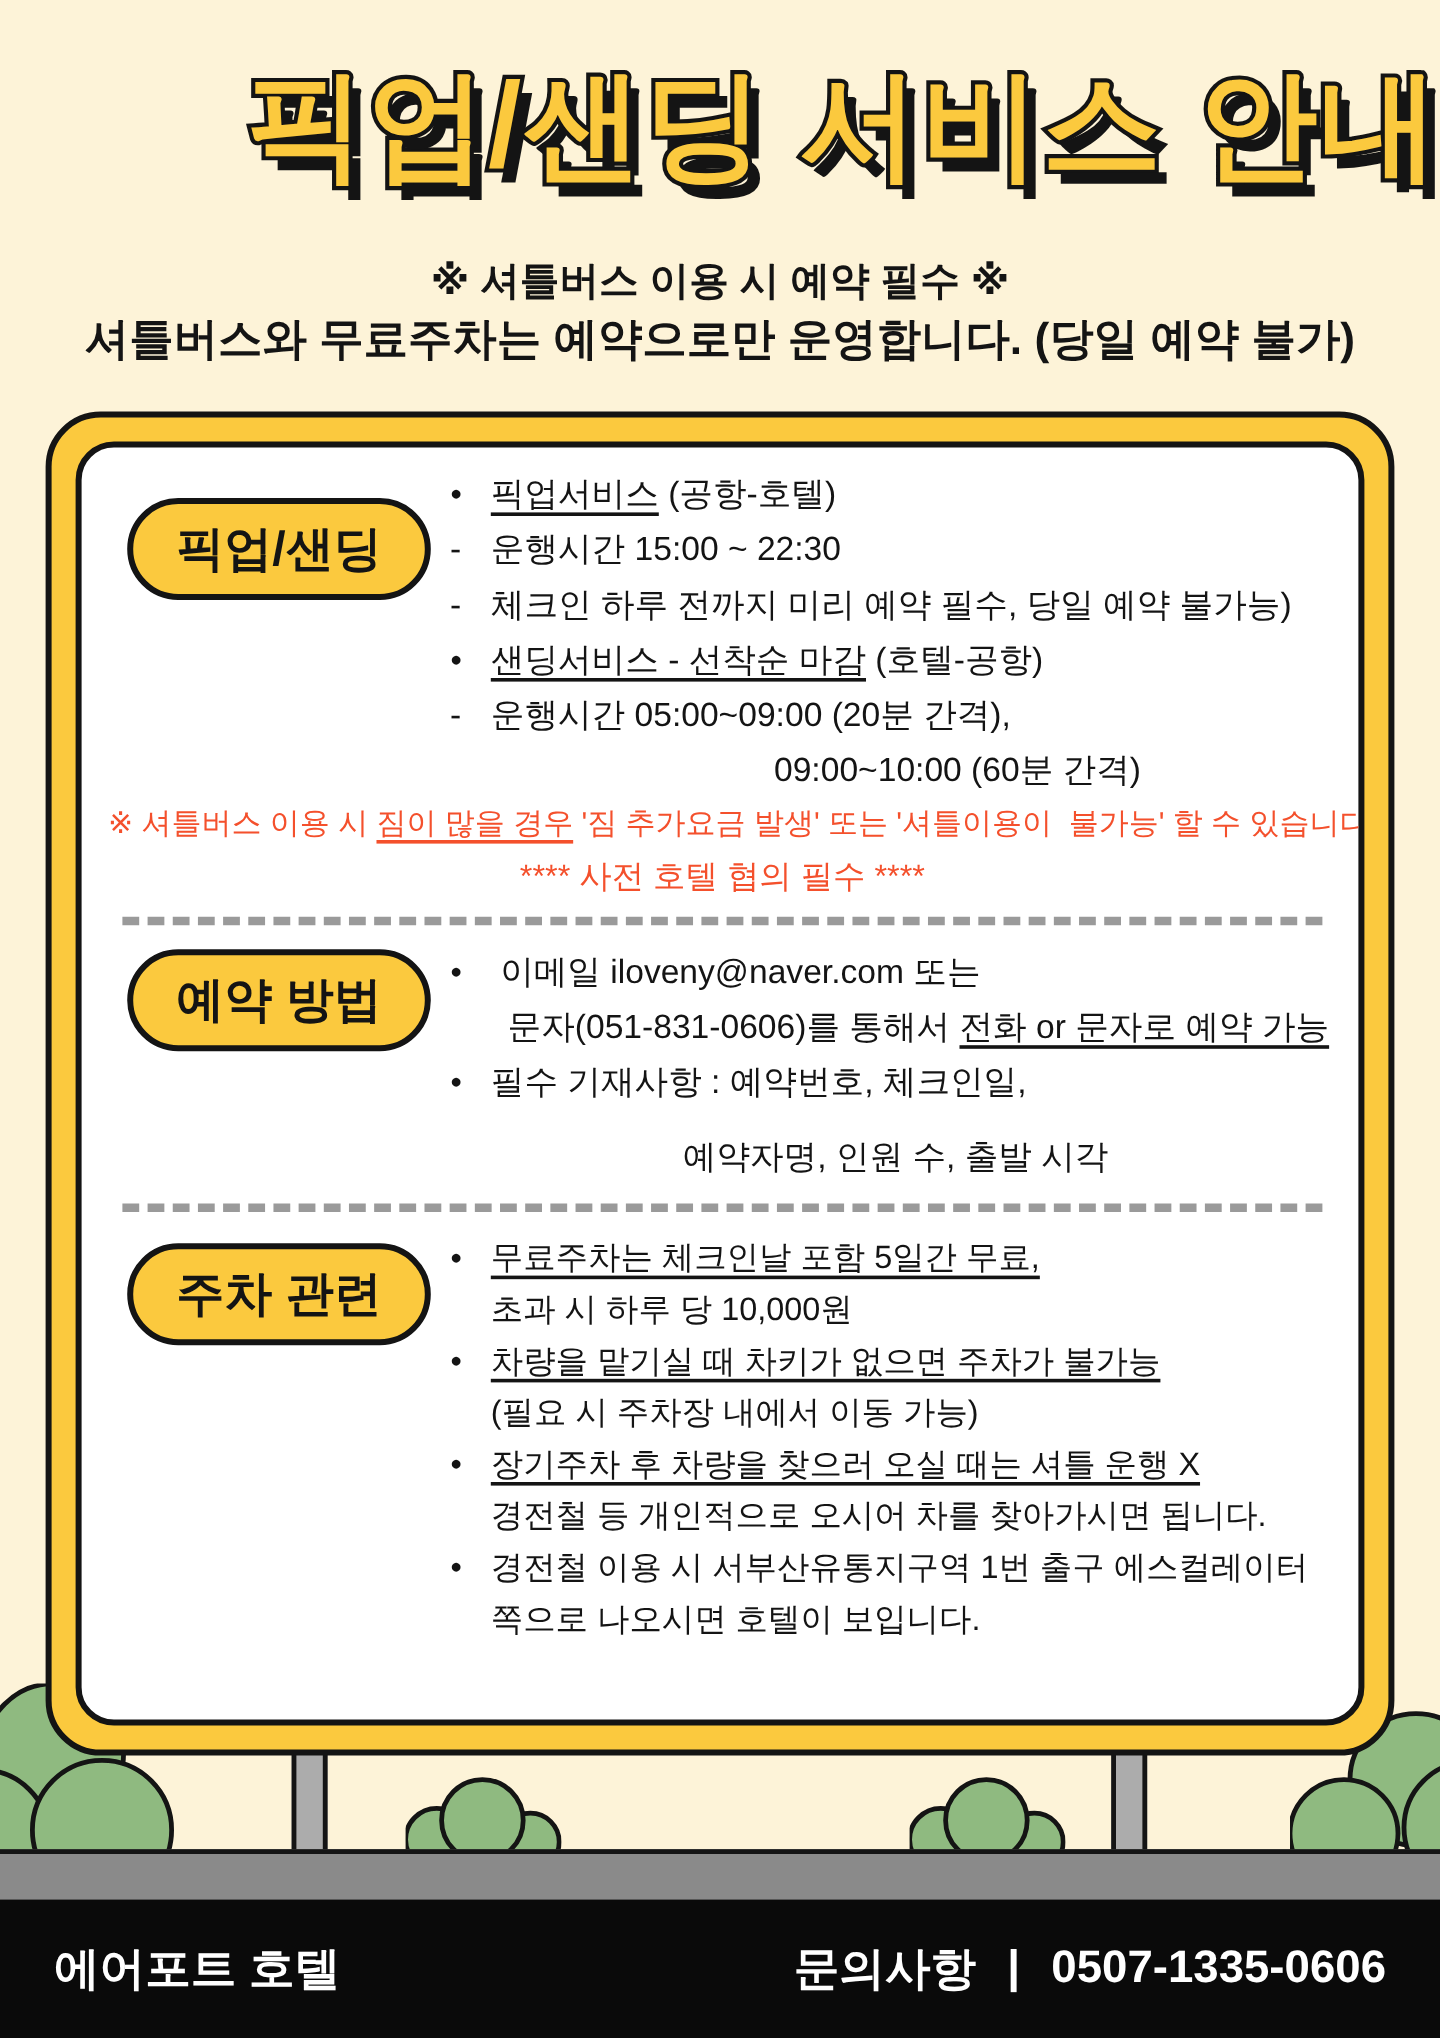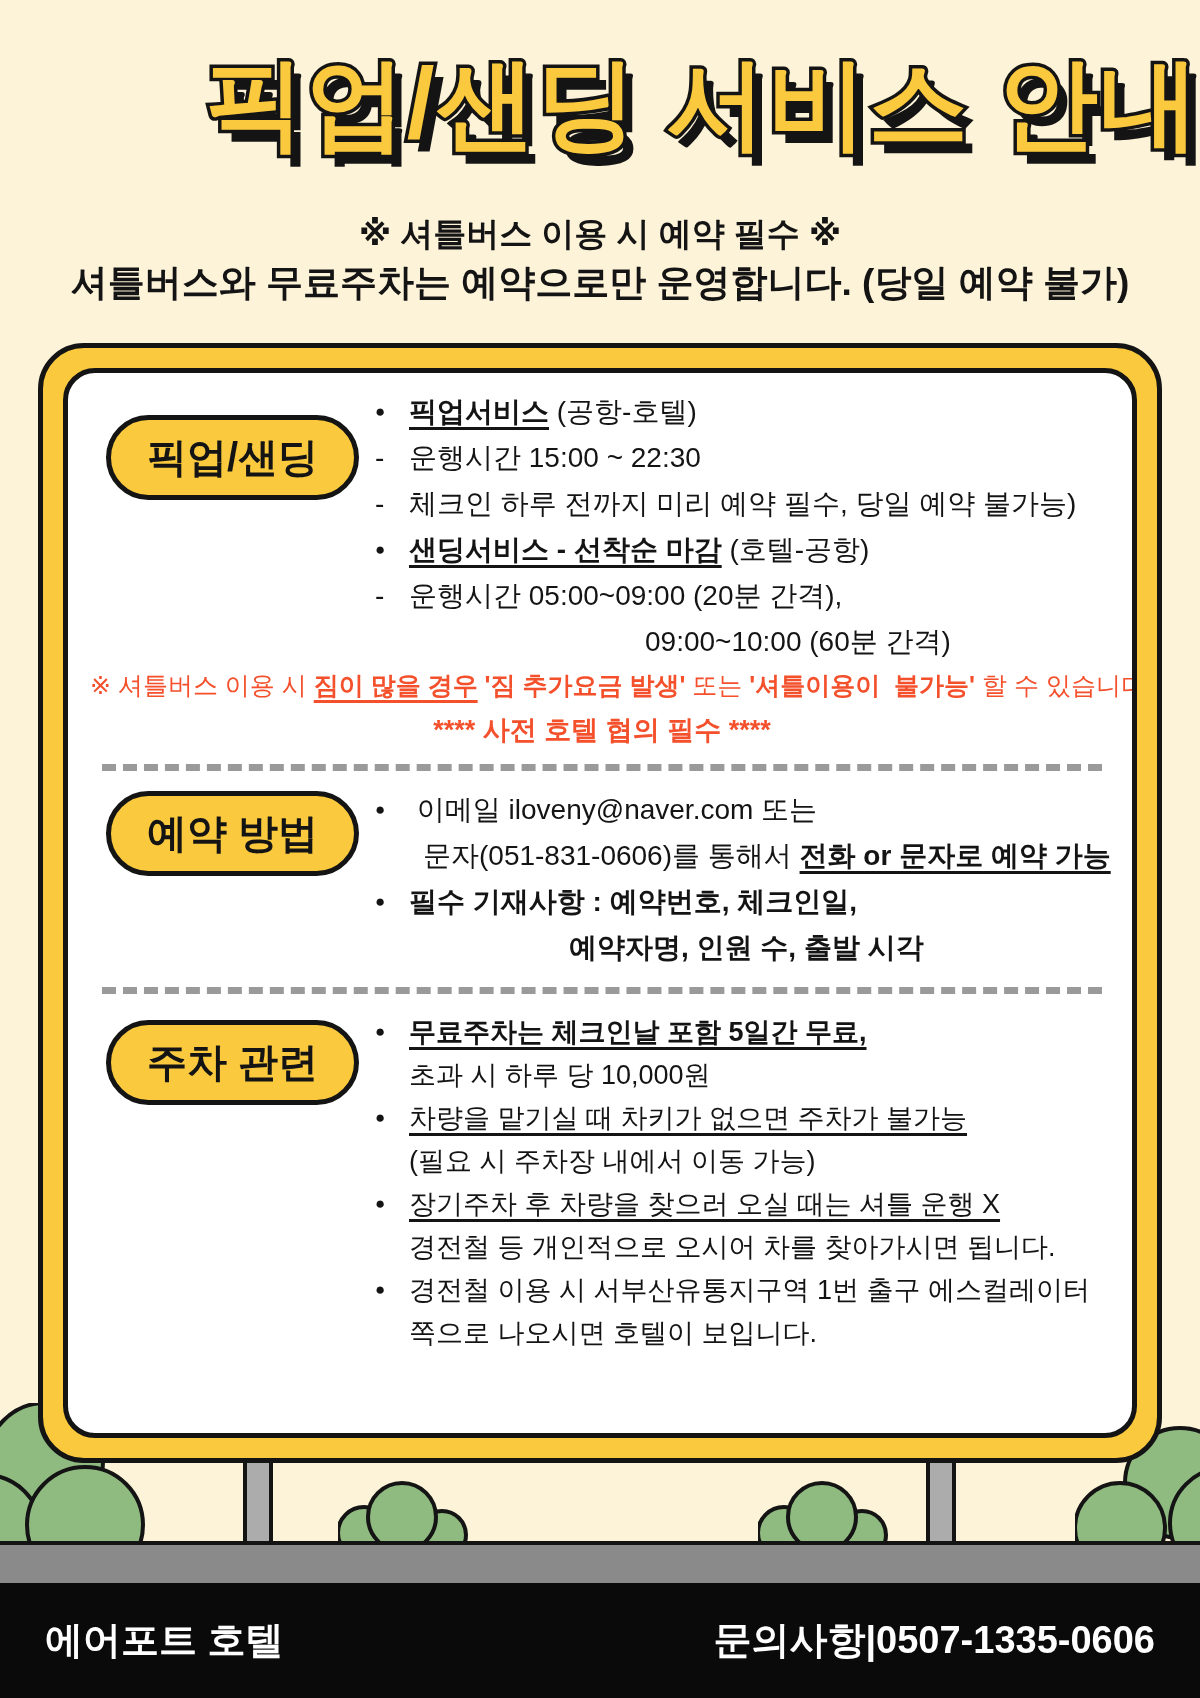--- a/index.html
+++ b/index.html
@@ -48,21 +48,21 @@
     font-size:40px; font-weight:800; white-space:nowrap;
   }
   .s1 .pill{ margin-top:26px; }
   .s2 .pill{ margin-top:4px; }
   .s3 .pill{ margin-top:10px; }
   .lines{ flex:1; min-width:0; }
   .line{ height:46px; display:flex; align-items:center; font-size:28px; white-space:pre; }
   .s3 .line{ height:43px; font-size:27px; }
   .bullet{ display:inline-block; flex:0 0 34px; width:34px; }
   .bullet.dot{ font-size:17px; }
-  .b{ font-weight:700; }
+  .b{ font-weight:400; }
   .u{ text-decoration:underline; text-decoration-thickness:2.5px; text-underline-offset:6px; }
   .notice{ text-align:center; color:var(--orange); margin-top:2px; }
   .notice .line{ display:block; height:auto; font-size:25px; margin:4px 0; white-space:nowrap; }
   .notice .line:last-child{ font-size:27px; margin-top:10px; }
   .notice .line span{ white-space:pre; }
   .sep{ border-top:7px dashed var(--dash); margin:16px 12px; }
   
   .post{
     position:absolute; top:1459px; width:30px; height:86px;
     background:var(--post); border:4px solid var(--ink); border-top:none; border-bottom:none;
@@ -74,21 +74,21 @@
     position:absolute; left:0; top:1541px; width:1200px; height:44px;
     background:var(--road); border-top:4px solid var(--ink); z-index:3;
   }
   .footer{
     position:absolute; left:0; top:1583px; width:1200px; height:115px;
     background:var(--footerbg); color:var(--white); z-index:5;
     display:flex; align-items:center; justify-content:space-between;
     padding:0 45px; font-weight:800;
   }
   .footer .hotel{ font-size:38px; white-space:nowrap; }
-  .footer .contact{ font-size:38px; display:flex; align-items:center; white-space:nowrap; }
+  .footer .contact{ font-size:38px; display:flex; align-items:center; gap:26px; white-space:nowrap; }
   .bush{ position:absolute; z-index:1; }
   .bush svg{ display:block; }
 </style>
 </head>
 <body>
 
 <h1 class="title">픽업/샌딩 서비스 안내</h1>
 <div class="sub1">※ 셔틀버스 이용 시 예약 필수 ※</div>
 <div class="sub2">셔틀버스와 무료주차는 예약으로만 운영합니다. (당일 예약 불가)</div>
 
@@ -149,21 +149,21 @@
     <div class="sep"></div>
 
     <div class="section s2">
       <div class="pill-col">
         <div class="pill">예약 방법</div>
       </div>
       <div class="lines">
           <div class="line"><span class="bullet dot">●</span><span class=""> 이메일 iloveny@naver.com 또는</span></div>
           <div class="line" style="padding-left: 14px;"><span class="bullet"></span><span class="">문자(051-831-0606)를 통해서 </span><span class="b u">전화 or 문자로 예약 가능</span></div>
           <div class="line"><span class="bullet dot">●</span><span class="b ">필수 기재사항 : 예약번호, 체크인일,</span></div>
-          <div class="line" style="padding-left: 160px;"><span class="bullet"></span><span class="b ">예약자명, 인원 수, 출발 시각</span></div>
+          <div class="line" style="padding-left: 160px; margin-top: 16px;"><span class="bullet"></span><span class="b ">예약자명, 인원 수, 출발 시각</span></div>
         </div>
     </div>
 
     <div class="sep"></div>
 
     <div class="section s3">
       <div class="pill-col">
         <div class="pill">주차 관련</div>
       </div>
       <div class="lines">

